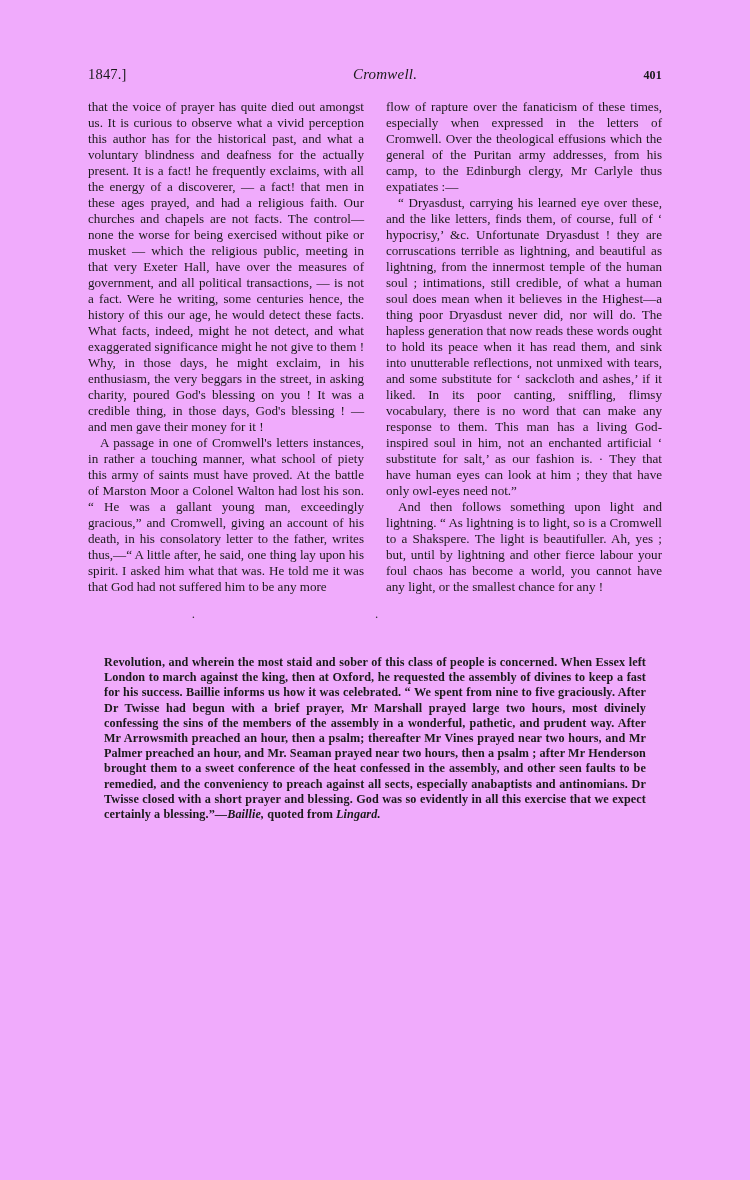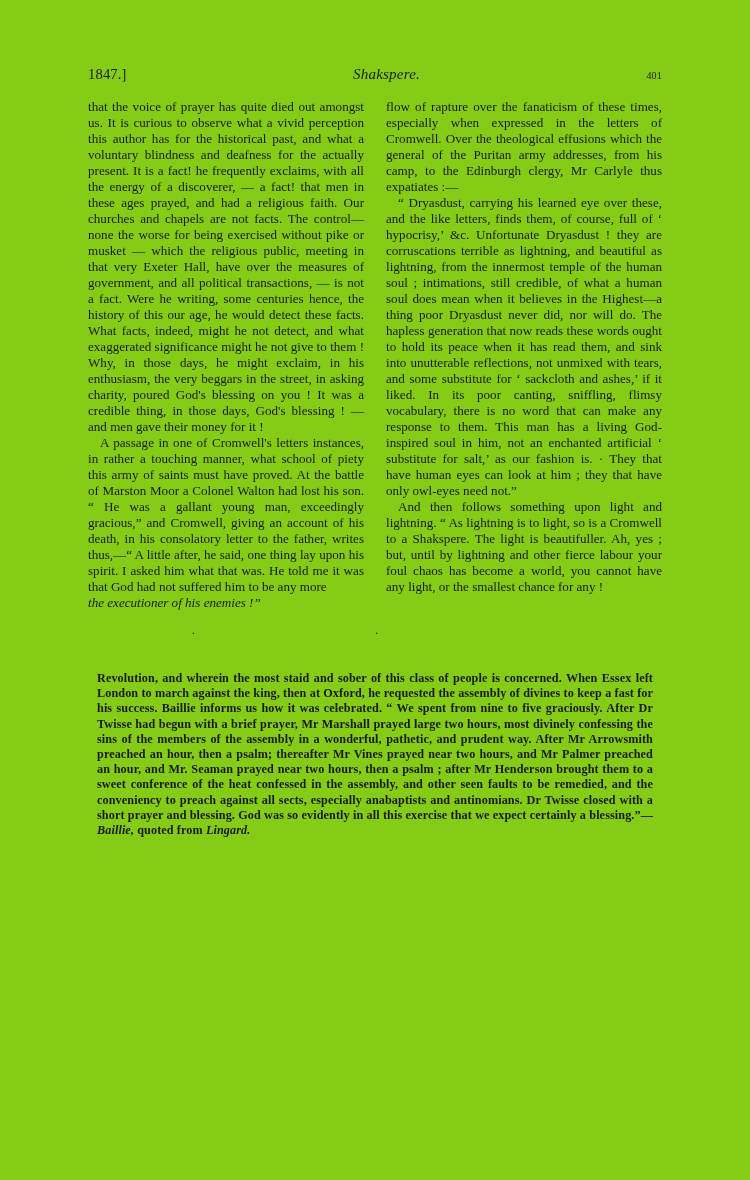--- a/index.html
+++ b/index.html
@@ -11,21 +11,21 @@
     width: 750px;
     height: 1180px;
     font-family: "Liberation Serif", serif;
     color: #1a1a1a;
     overflow: hidden;
   }
   .page {
     position: relative;
     width: 750px;
     height: 1180px;
-    background: #84cc16;
+    background: #f0abfc;
   }
   .page-inner {
     position: absolute;
     left: 88px;
     top: 66px;
     width: 574px;
   }
   .running-head {
     display: flex;
     align-items: baseline;
@@ -38,22 +38,22 @@
     font-weight: normal;
     font-size: 14.5px;
   }
   .running-head .title {
     font-style: italic;
     font-size: 15px;
     text-align: center;
     flex: 1;
   }
   .running-head .folio {
-    font-weight: normal;
-    font-size: 10px;
+    font-weight: bold;
+    font-size: 12px;
   }
   .columns {
     display: flex;
     gap: 22px;
   }
   .col {
     width: 276px;
     font-size: 13.1px;
     line-height: 16.0px;
     text-align: justify;
@@ -69,49 +69,48 @@
   .ital { font-style: italic; }
   .footnote {
     margin-top: 36px;
     width: 574px;
     font-size: 12.2px;
     line-height: 15.2px;
     text-align: justify;
     font-weight: bold;
     letter-spacing: 0.1px;
   }
-  .footnote p { margin: 9px; }
+  .footnote p { margin: 16px; }
   .dot-sep {
     text-align: center;
     font-size: 13px;
     line-height: 10px;
     letter-spacing: 180px;
     color: #333;
     margin: 14px 0 6px 0;
     height: 10px;
   }
 </style>
 </head>
 <body>
 
 <div class="page">
   <div class="page-inner">
 
     <div class="running-head">
       <span class="year">1847.]</span>
-      <span class="title">Shakspere.</span>
+      <span class="title">Cromwell.</span>
       <span class="folio">401</span>
     </div>
 
     <div class="columns">
 
       <div class="col">
         <p>that the voice of prayer has quite died out amongst us. It is curious to observe what a vivid perception this author has for the historical past, and what a voluntary blindness and deafness for the actually present. It is a fact! he frequently exclaims, with all the energy of a discoverer, — a fact! that men in these ages prayed, and had a religious faith. Our churches and chapels are not facts. The control— none the worse for being exercised without pike or musket — which the religious public, meeting in that very Exeter Hall, have over the measures of government, and all political transactions, — is not a fact. Were he writing, some centuries hence, the history of this our age, he would detect these facts. What facts, indeed, might he not detect, and what exaggerated significance might he not give to them ! Why, in those days, he might exclaim, in his enthusiasm, the very beggars in the street, in asking charity, poured God's blessing on you ! It was a credible thing, in those days, God's blessing ! — and men gave their money for it !</p>
         <p class="indent">A passage in one of Cromwell's letters instances, in rather a touching manner, what school of piety this army of saints must have proved. At the battle of Marston Moor a Colonel Walton had lost his son. “ He was a gallant young man, exceedingly gracious,” and Cromwell, giving an account of his death, in his consolatory letter to the father, writes thus,—“ A little after, he said, one thing lay upon his spirit. I asked him what that was. He told me it was that God had not suffered him to be any more</p>
-        <p class="ital">the executioner of his enemies !”</p>
       </div>
 
       <div class="col">
         <p>flow of rapture over the fanaticism of these times, especially when expressed in the letters of Cromwell. Over the theological effusions which the general of the Puritan army addresses, from his camp, to the Edinburgh clergy, Mr Carlyle thus expatiates :—</p>
         <p class="indent">“ Dryasdust, carrying his learned eye over these, and the like letters, finds them, of course, full of ‘ hypocrisy,’ &amp;c. Unfortunate Dryasdust ! they are corruscations terrible as lightning, and beautiful as lightning, from the innermost temple of the human soul ; intimations, still credible, of what a human soul does mean when it believes in the Highest—a thing poor Dryasdust never did, nor will do. The hapless generation that now reads these words ought to hold its peace when it has read them, and sink into unutterable reflections, not unmixed with tears, and some substitute for ‘ sackcloth and ashes,’ if it liked. In its poor canting, sniffling, flimsy vocabulary, there is no word that can make any response to them. This man has a living God-inspired soul in him, not an enchanted artificial ‘ substitute for salt,’ as our fashion is. · They that have human eyes can look at him ; they that have only owl-eyes need not.”</p>
         <p class="indent">And then follows something upon light and lightning. “ As lightning is to light, so is a Cromwell to a Shakspere. The light is beautifuller. Ah, yes ; but, until by lightning and other fierce labour your foul chaos has become a world, you cannot have any light, or the smallest chance for any !</p>
       </div>
 
     </div>
 

